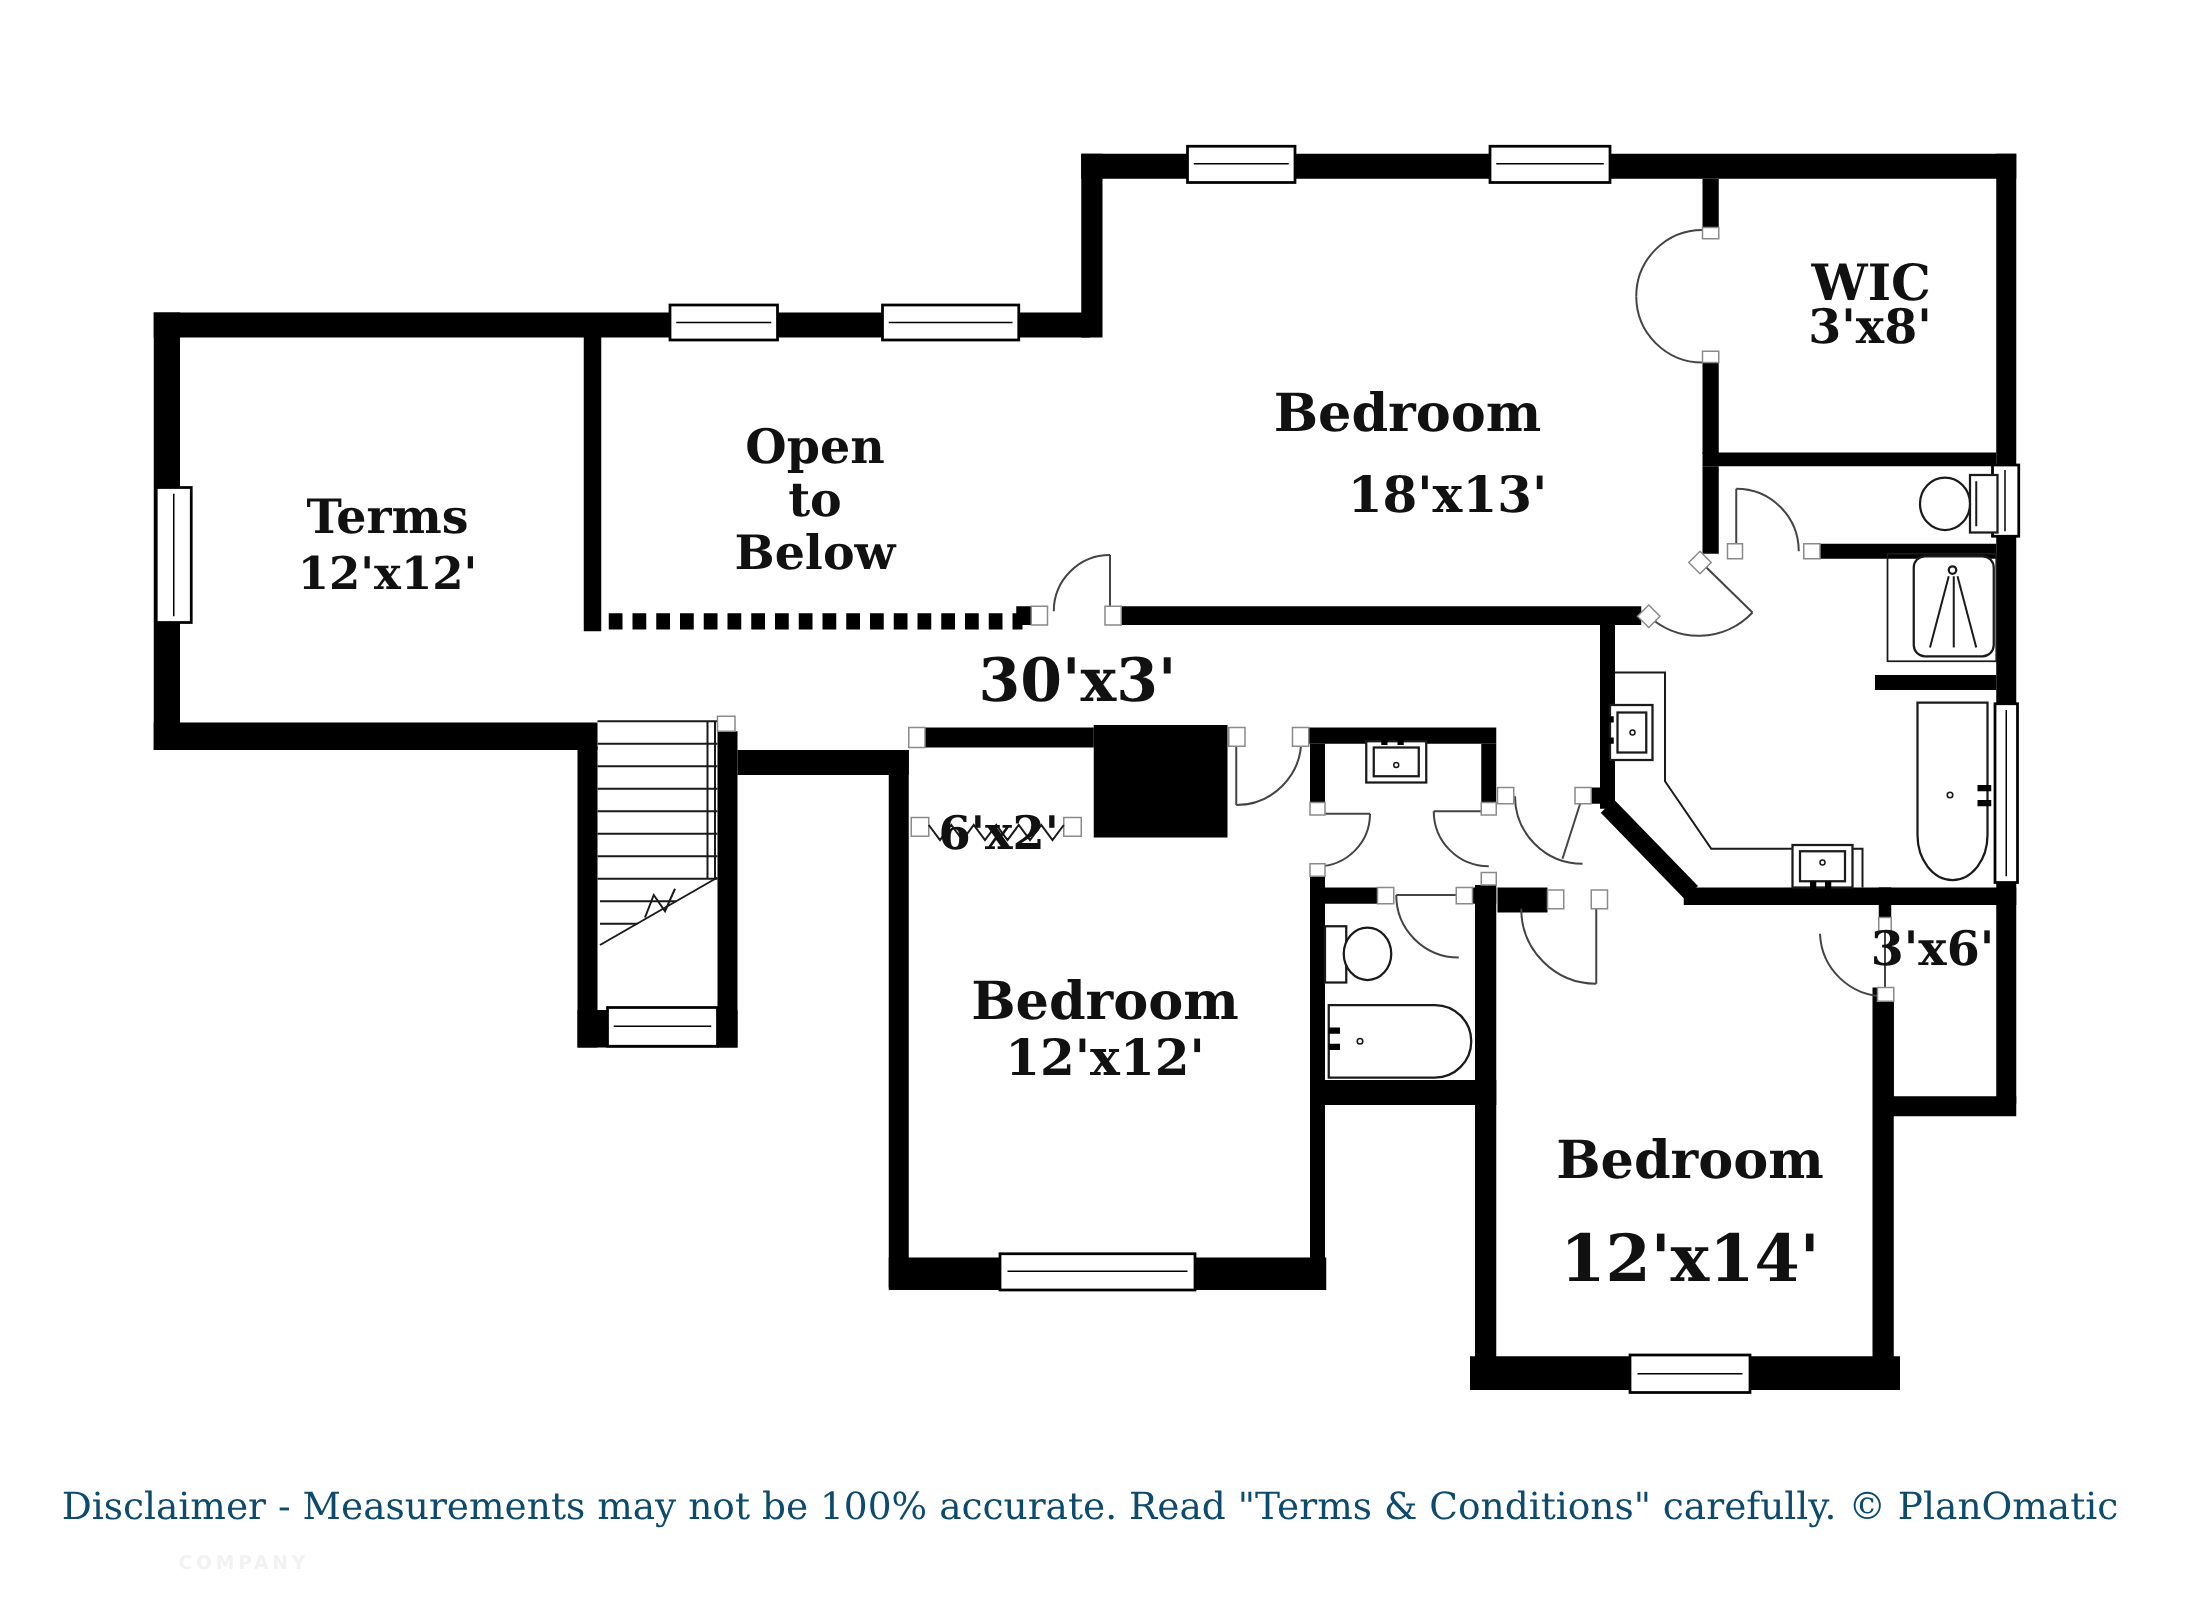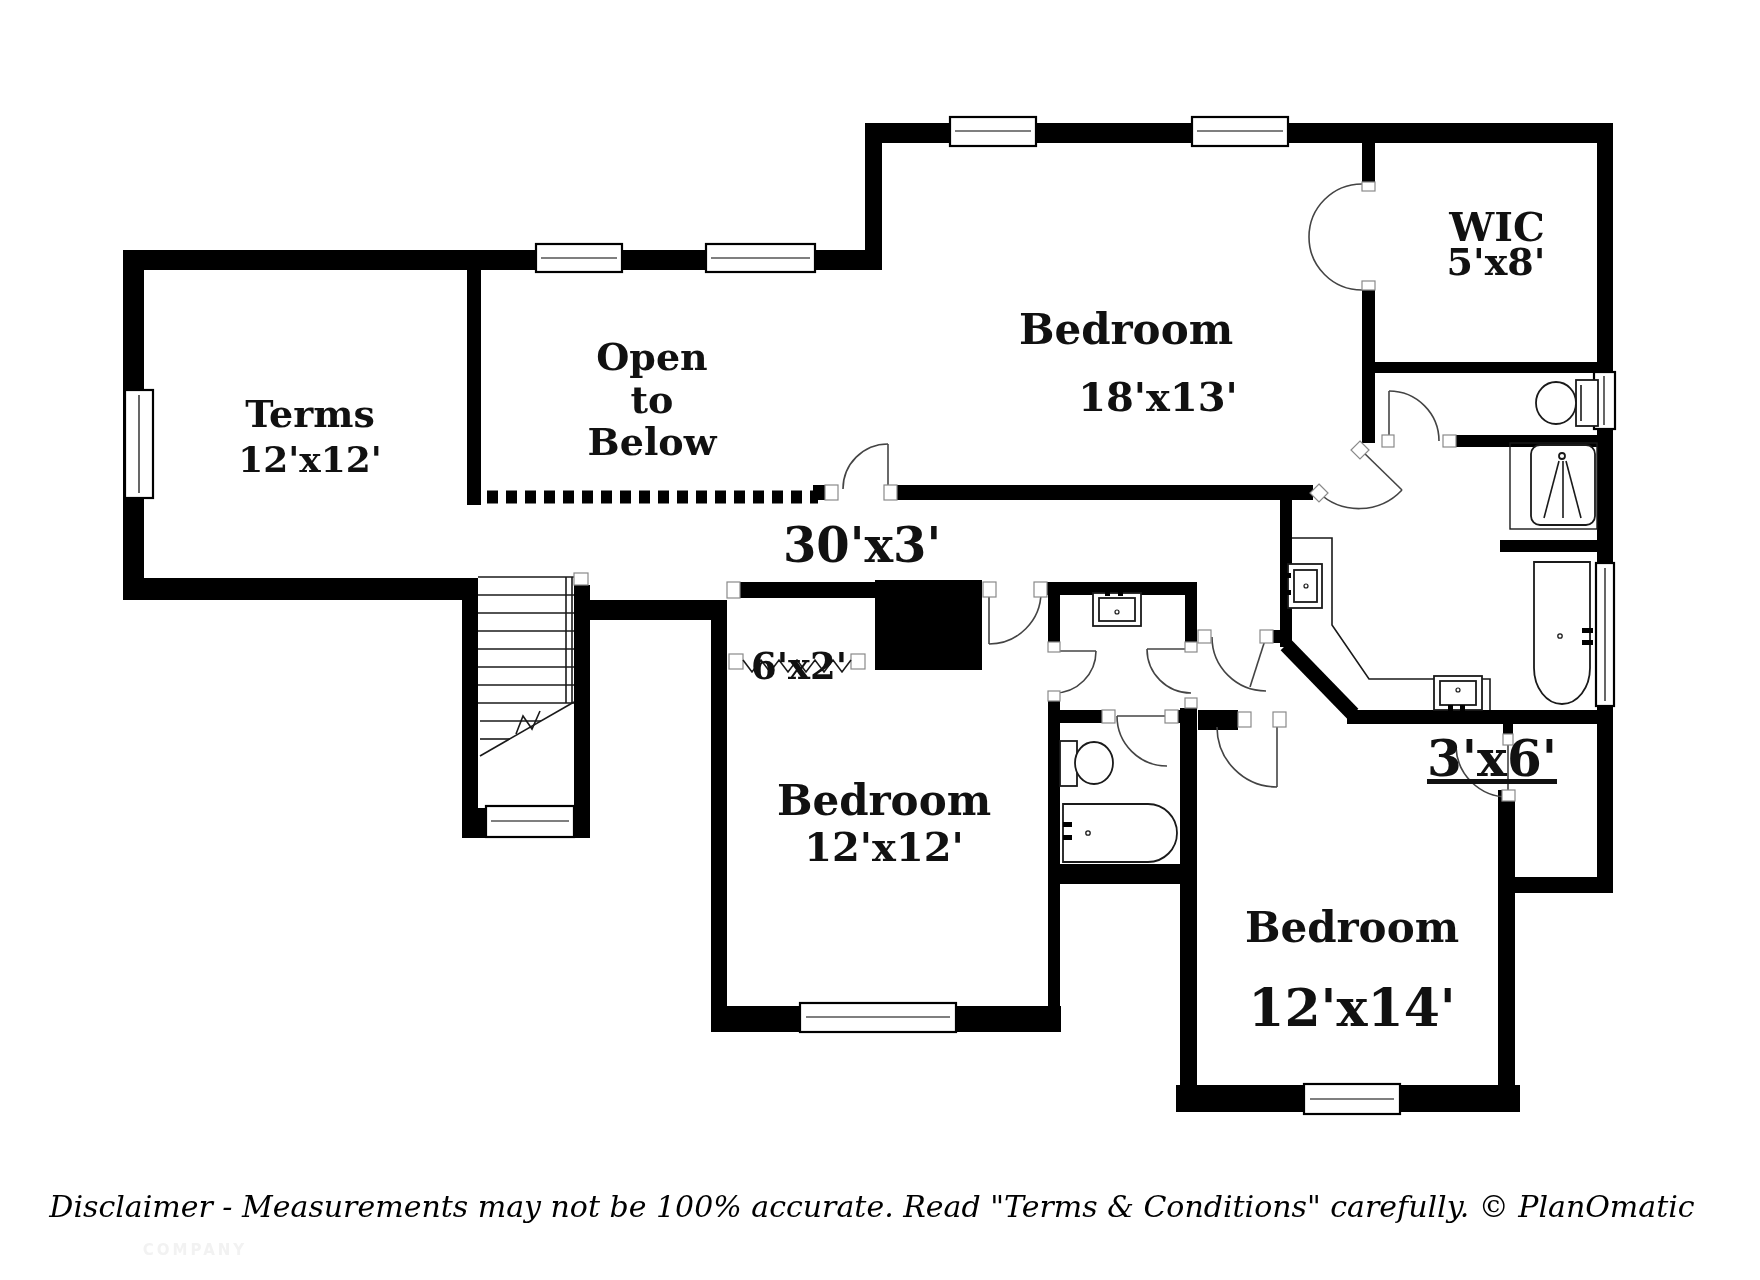--- a/index.html
+++ b/index.html
@@ -9,22 +9,22 @@
   .wall{fill:#000000;stroke:none;}
   .thin{stroke:#1a1a1a;stroke-width:1.6;fill:none;}
   .fix{stroke:#1a1a1a;stroke-width:1.8;fill:#ffffff;}
   .arc{stroke:#444444;stroke-width:1.6;fill:none;}
   .leaf{stroke:#444444;stroke-width:1.6;fill:none;}
   .hinge{fill:#ffffff;stroke:#8a8a8a;stroke-width:1.2;}
   .winframe{fill:#ffffff;stroke:#000000;stroke-width:2.2;}
   .winline{stroke:#000000;stroke-width:1.2;fill:none;}
   .lbl{position:absolute;transform:translate(-50%,-50%);color:#111111;font-weight:bold;
        text-align:center;white-space:nowrap;line-height:1.12;}
-  .disc{position:absolute;transform:translate(-50%,-50%);color:#000000;font-weight:normal;
-        white-space:nowrap;font-style:italic;}
+  .disc{position:absolute;transform:translate(-50%,-50%);color:#0c4a6e;font-weight:normal;
+        white-space:nowrap;}
   .wm{position:absolute;transform:translate(-50%,-50%);color:#f2f2f2;
       font-family:"DejaVu Sans","Liberation Sans",sans-serif;font-weight:bold;letter-spacing:3px;}
 </style>
 </head>
 <body>
 
 <div class="page">
 
 <svg width="1760" height="1280" viewBox="0 0 1760 1280">
 
@@ -284,29 +284,29 @@
     <div>to</div>
     <div>Below</div>
   </div>
 
   <div class="lbl" style="left:1126px;top:330px;font-size:42px;">
     <div>Bedroom</div>
   </div>
   <div class="lbl" style="left:1126px;top:397px;font-size:40px;margin-left:32px;">18'x13'</div>
 
   <div class="lbl" style="left:1497px;top:227px;font-size:40px;">WIC</div>
-  <div class="lbl" style="left:1496px;top:262px;font-size:38px;">5'x8'</div>
+  <div class="lbl" style="left:1496px;top:262px;font-size:38px;">3'x8'</div>
 
   <div class="lbl" style="left:862px;top:546px;font-size:48px;">30'x3'</div>
   <div class="lbl" style="left:799px;top:628px;font-size:37px;margin-top:39px;">6'x2'</div>
 
   <div class="lbl" style="left:884px;top:801px;font-size:42px;">Bedroom</div>
   <div class="lbl" style="left:884px;top:847px;font-size:40px;">12'x12'</div>
 
   <div class="lbl" style="left:1352px;top:928px;font-size:42px;">Bedroom</div>
   <div class="lbl" style="left:1352px;top:1008px;font-size:52px;">12'x14'</div>
 
-  <div class="lbl" style="left:1492px;top:759px;font-size:50px;text-decoration:underline;">3'x6'</div>
+  <div class="lbl" style="left:1546px;top:759px;font-size:38px;">3'x6'</div>
 
   <div class="disc" style="left:872px;top:1206px;font-size:30px;">Disclaimer - Measurements may not be 100% accurate. Read "Terms &amp; Conditions" carefully. © PlanOmatic</div>
   <div class="wm" style="left:195px;top:1250px;font-size:15px;">COMPANY</div>
 
 </div>
 
 </body></html>

